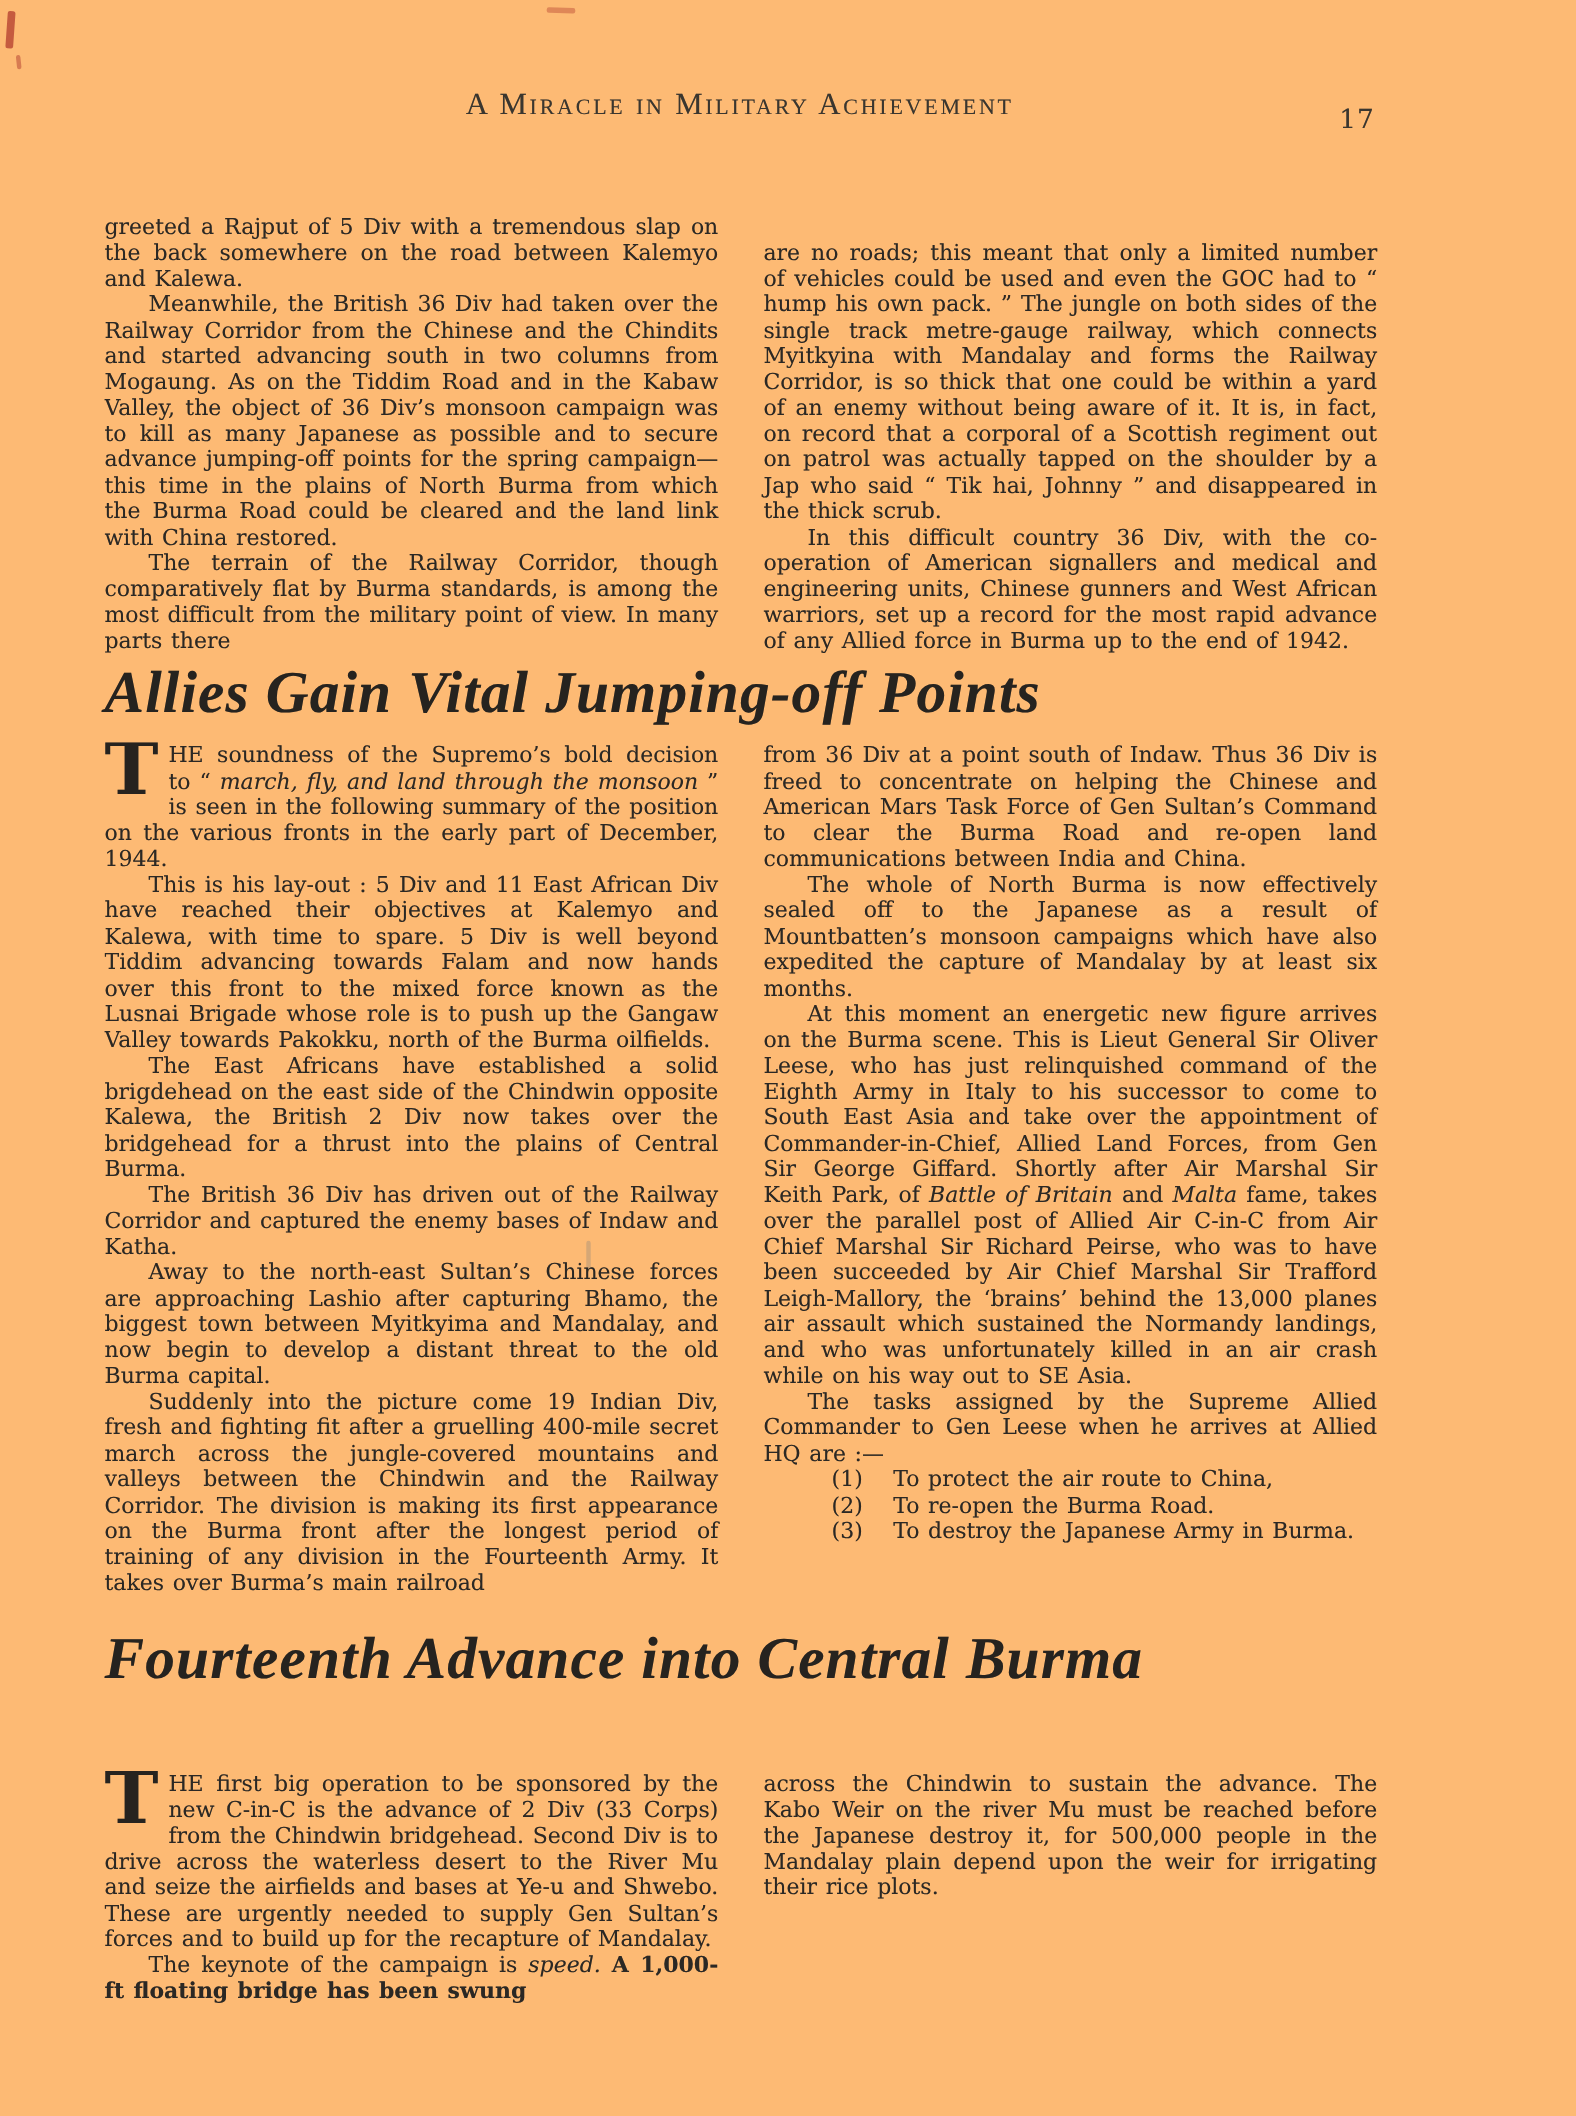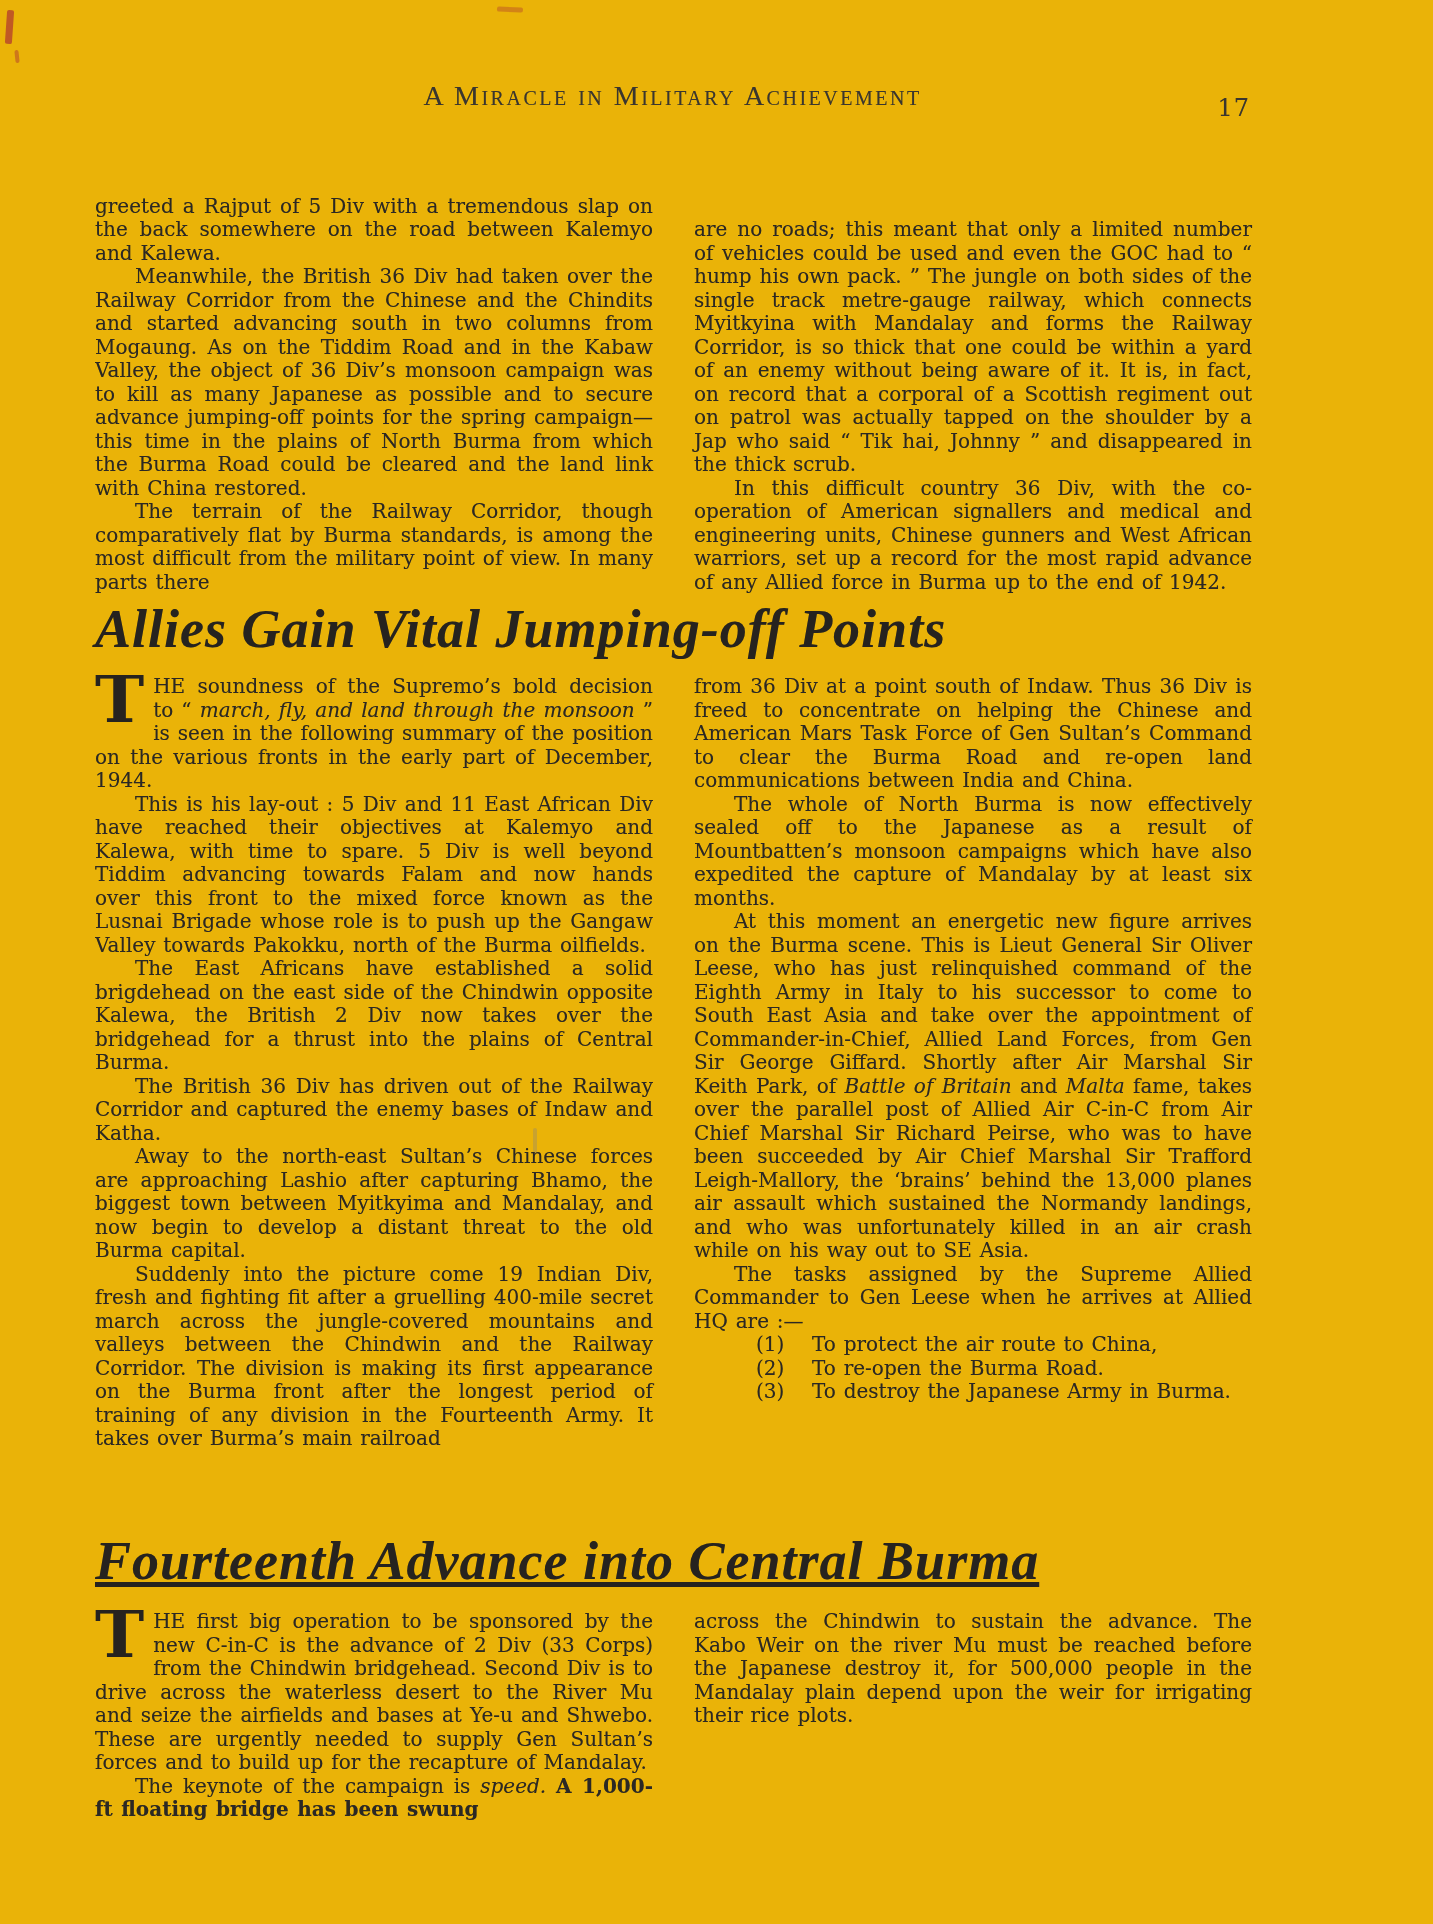--- a/index.html
+++ b/index.html
@@ -1,20 +1,20 @@
 <!DOCTYPE html>
 <html lang="en"><head>
 <meta charset="utf-8">
 <title>A Miracle in Military Achievement — p.17</title>
 <style>
   html,body{margin:0;padding:0;background:#faf9f5;}
   .page{
     position:relative;
     width:1433px;height:1924px;
-    background:#eab308;
+    background:#fdba74;
     overflow:hidden;
     font-family:"DejaVu Serif",serif;
     color:#2b2824;
     text-shadow:0 0 0.5px rgba(43,40,36,0.35);
   }
   
   .running-head{position:absolute;left:95px;top:80px;width:1155px;height:36px;}
   .head-title{
     text-align:center;
     font-family:"Liberation Serif",serif;
@@ -31,21 +31,21 @@
   .section-heading{
     position:absolute;left:95px;width:1155px;margin:0;
     text-align:left;
     font-family:"Liberation Serif",serif;
     font-style:italic;font-weight:bold;
     font-size:54px;line-height:70px;
     letter-spacing:1px;
     color:#26231f;
   }
   .heading-allies{top:594px;}
-  .heading-fourteenth{top:1526px;text-decoration:underline;}
+  .heading-fourteenth{top:1472px;}
   
   .text-section{
     position:absolute;left:95px;width:1158px;
     display:flex;gap:41px;overflow:hidden;
   }
   .s1{top:112px;height:482px;align-items:flex-end;}
   .s2{top:675px;height:849px;}
   .s3{top:1610px;height:250px;}
   .col{width:558px;flex:0 0 558px;}
   

